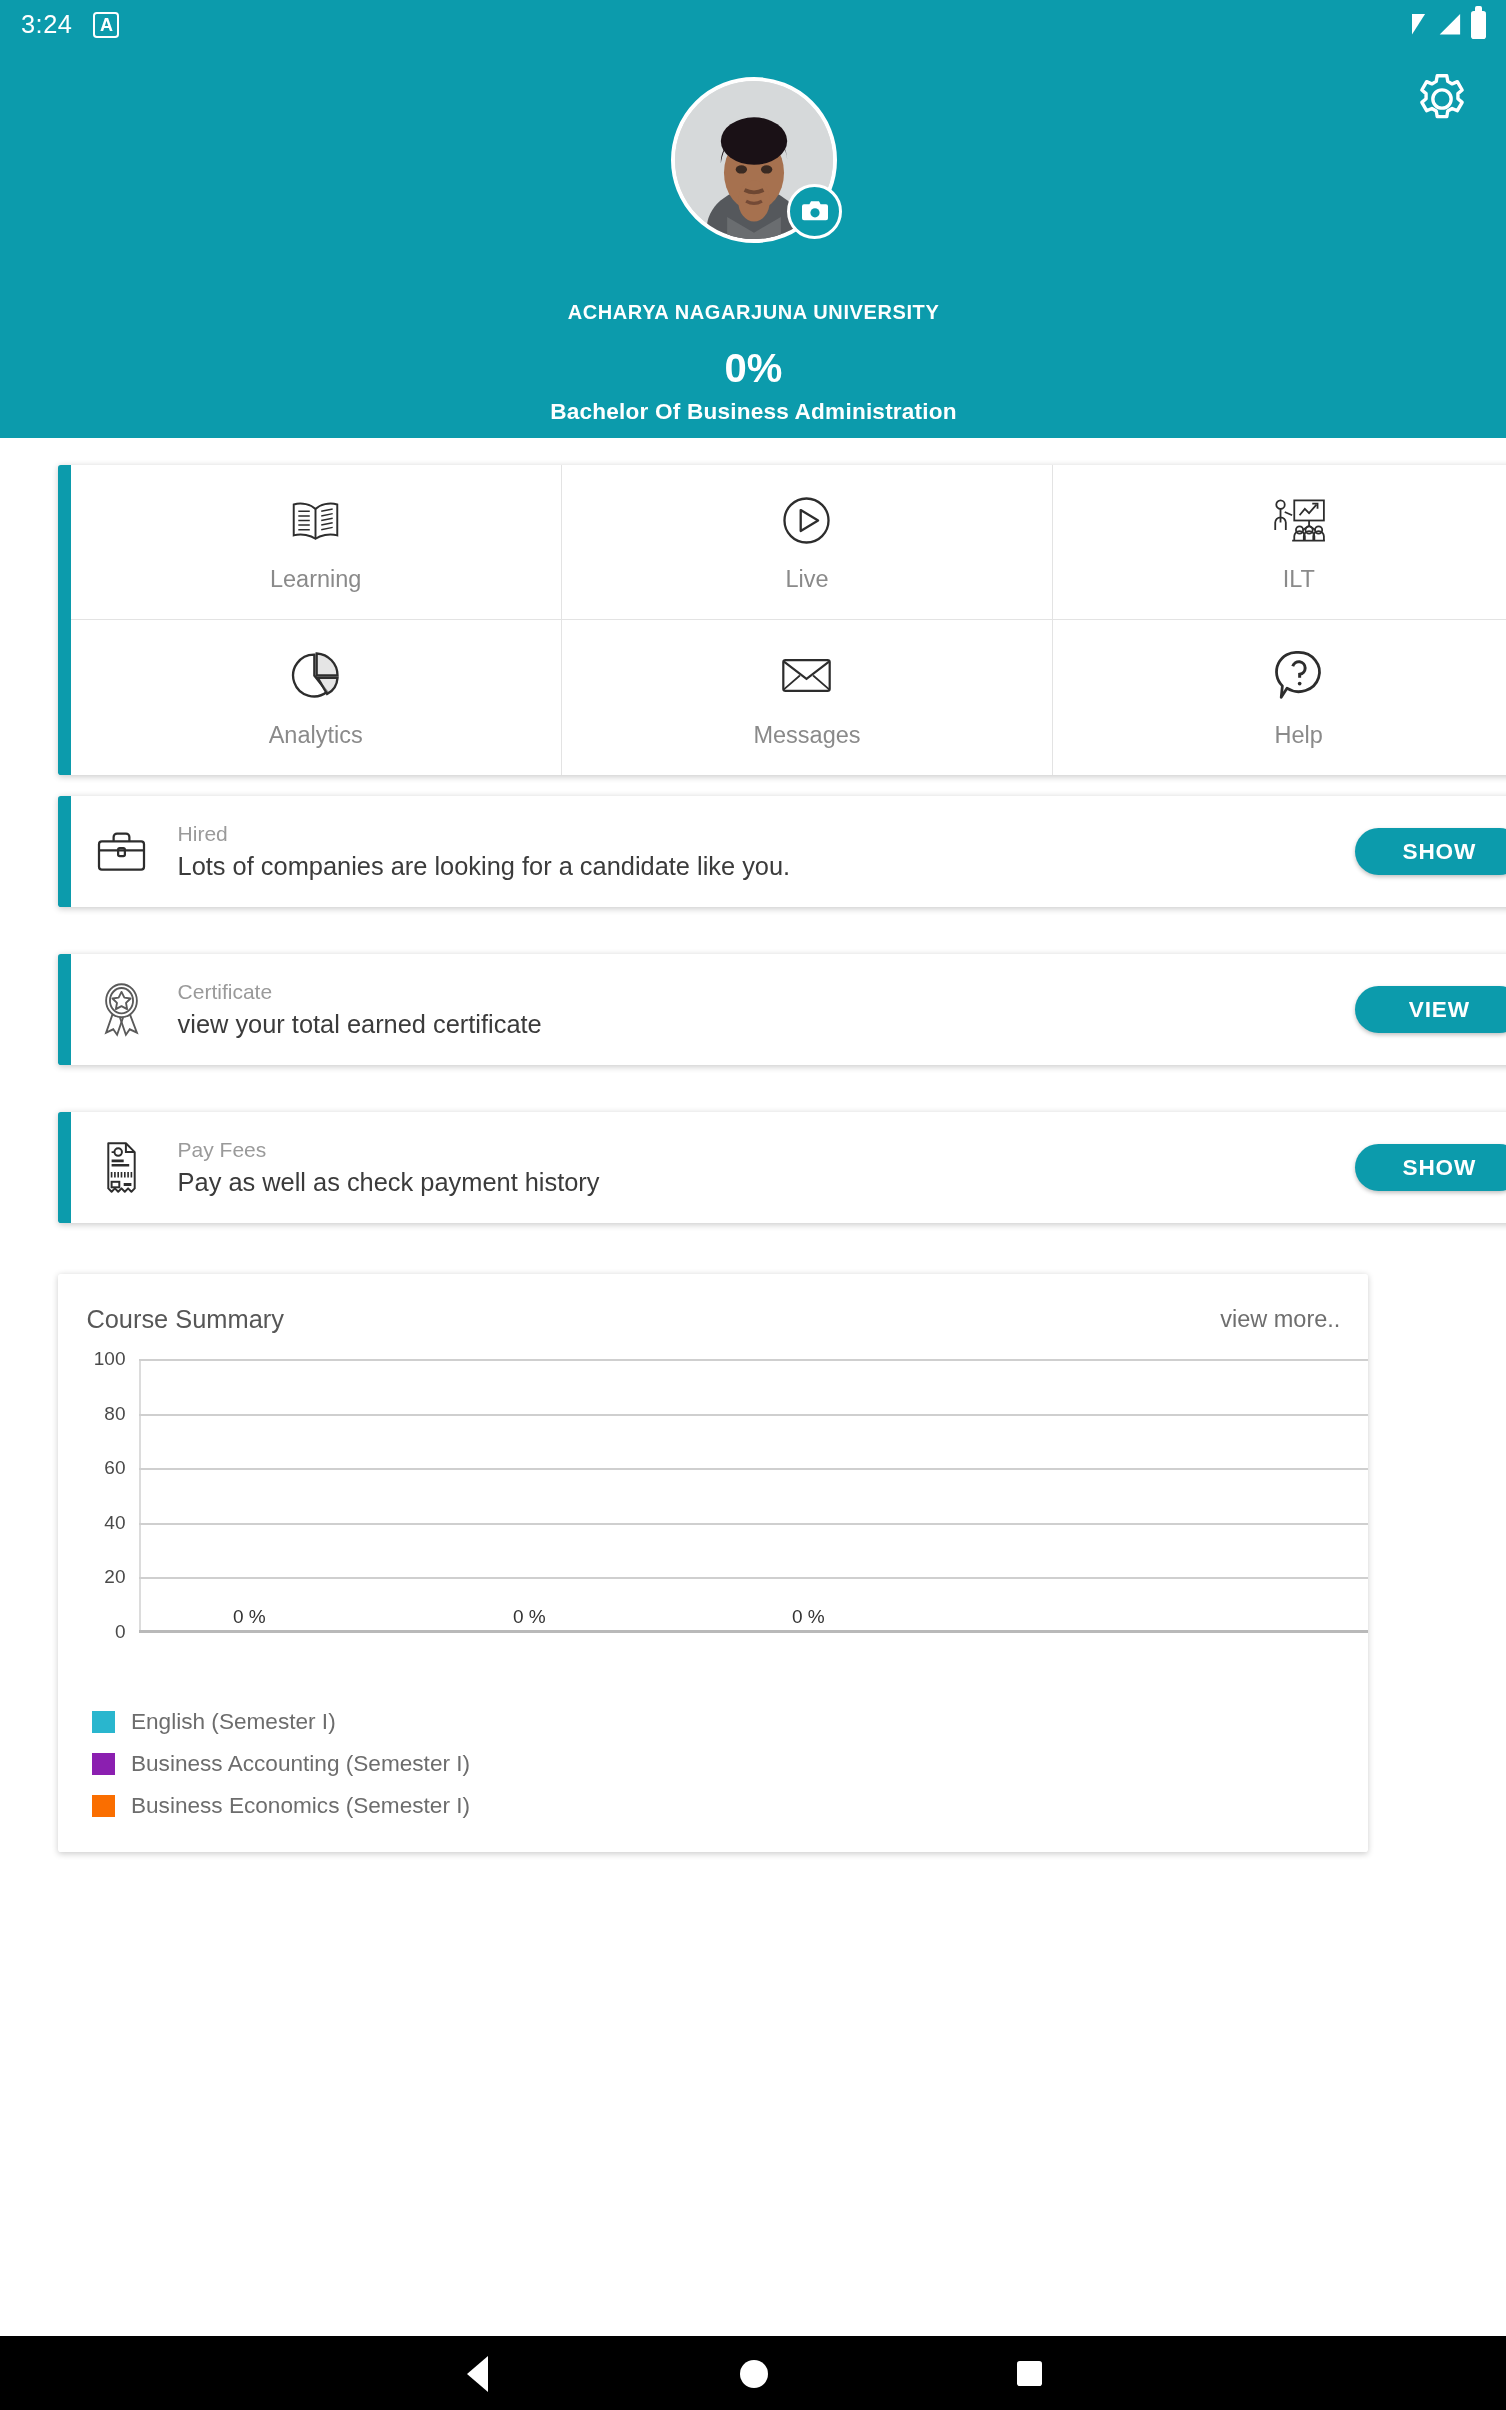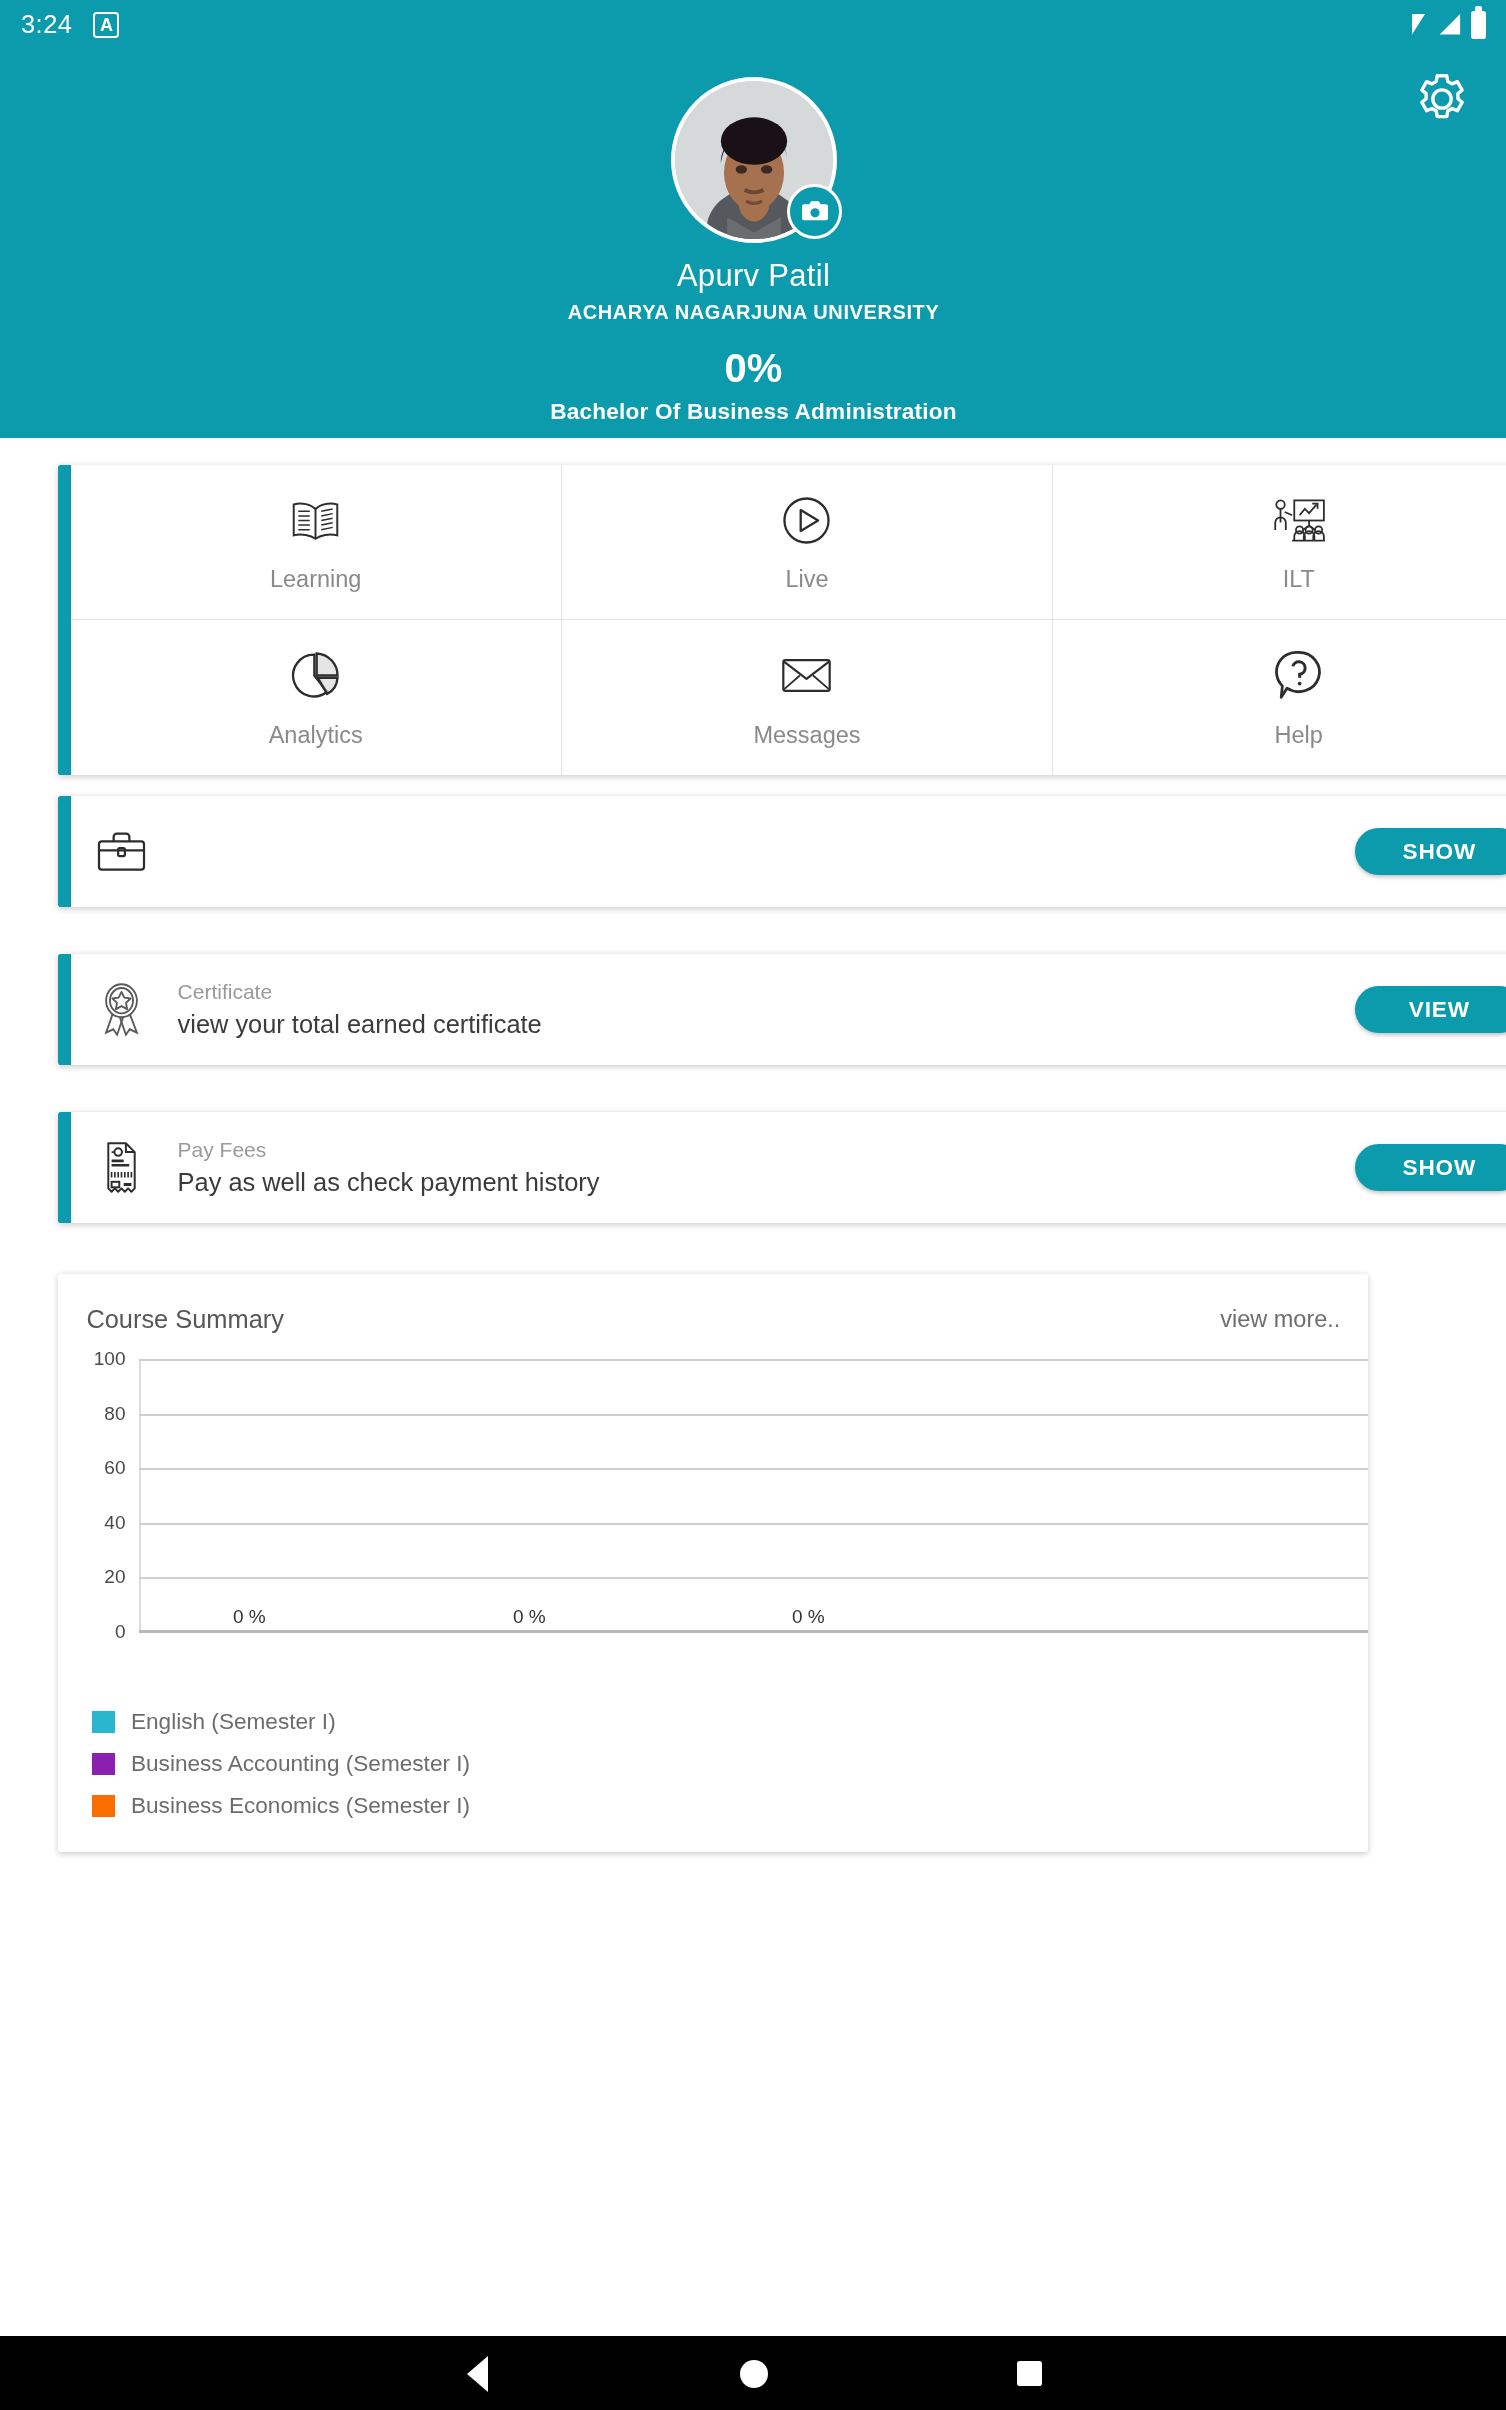--- a/index.html
+++ b/index.html
@@ -167,21 +167,20 @@
         </svg>
       </div>
       <span class="cam-badge">
         <svg viewBox="0 0 28 22" width="28" height="22.6" fill="#ffffff">
           <path d="M10 1 h8 l1.6 3 H25 a2 2 0 0 1 2 2 v12 a2 2 0 0 1 -2 2 H3 a2 2 0 0 1 -2 -2 V6 a2 2 0 0 1 2 -2 h5.4z"></path>
           <circle cx="14" cy="12.5" r="4.6" fill="#0C9BAC"></circle>
         </svg>
       </span>
     </div>
 
-    <div class="username">Apurv Patil</div>
     <div class="univ">ACHARYA NAGARJUNA UNIVERSITY</div>
     <div class="pct">0%</div>
     <div class="course-name">Bachelor Of Business Administration</div>
   </div>
 
   <div class="card tiles">
     <div class="accent"></div>
     <div class="tile-grid">
 
       <div class="tile">
@@ -268,20 +267,24 @@
     <div class="accent"></div>
     <div class="inner">
       <span class="act-icon">
         <svg viewBox="0 0 48 40" width="55" height="45" fill="none" stroke="#2d2d2d" stroke-width="2">
           <rect x="4" y="11" width="40" height="25" rx="2.5"></rect>
           <path d="M17 11 V7 a3 3 0 0 1 3 -3 h8 a3 3 0 0 1 3 3 v4"></path>
           <path d="M4 19 h40"></path>
           <rect x="21" y="17" width="6" height="7" rx="1.4"></rect>
         </svg>
       </span>
+      <span class="act-text">
+        <span class="act-title">Hired</span>
+        <span class="act-sub">Lots of companies are looking for a candidate like you.</span>
+      </span>
       <button class="pill">SHOW</button>
     </div>
   </div>
 
   <div class="card action row-cert">
     <div class="accent"></div>
     <div class="inner">
       <span class="act-icon">
         <svg viewBox="0 0 40 50" width="47" height="55" fill="none" stroke="#5a5a5a" stroke-width="1.7">
           <ellipse cx="20" cy="17" rx="14" ry="15"></ellipse>

